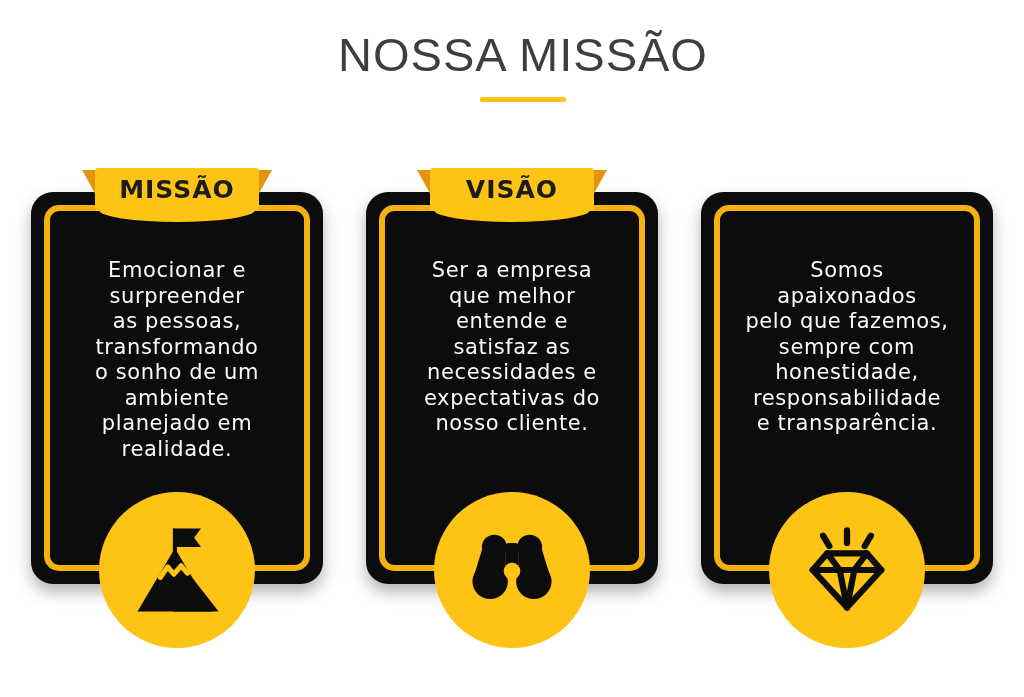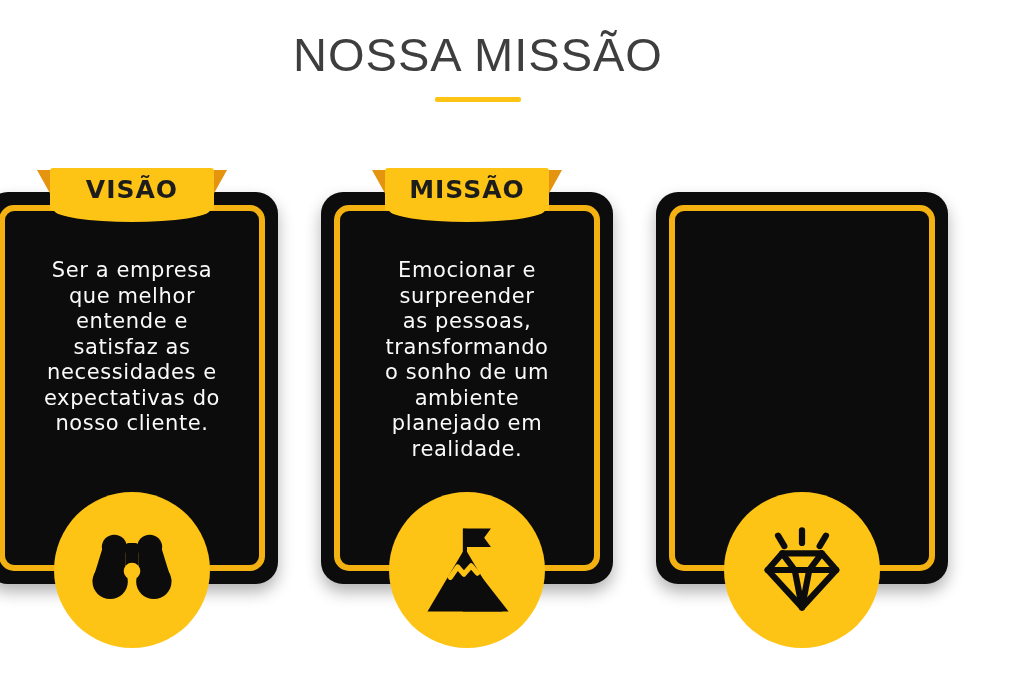--- a/index.html
+++ b/index.html
@@ -12,21 +12,21 @@
     --label-dark:#1C1C1C;
     --page-bg:#FFFFFF;
   }
   *{margin:0;padding:0;box-sizing:border-box;}
   html,body{width:1024px;height:697px;}
   body{
     background:var(--page-bg);
     font-family:"Liberation Sans", sans-serif;
     overflow:hidden;
   }
-  .page{position:relative;width:934px;height:697px;}
+  .page{position:relative;width:1024px;height:697px;}
 
   
   .title{
     position:absolute;top:27px;left:calc(50% + 11px);transform:translateX(-50%);
     font-family:"Liberation Sans", sans-serif;
     font-size:47px;font-weight:300;letter-spacing:1px;
     color:var(--title-gray);white-space:nowrap;
   }
   .divider{
     position:absolute;top:97px;left:calc(50% + 11px);transform:translateX(-50%);
@@ -107,20 +107,47 @@
   <h1 class="title">NOSSA MISSÃO</h1>
   <div class="divider"></div>
 
   <div class="cards">
 
     <section class="card">
       <div class="ribbon">
         <span class="fold fold-left"></span>
         <span class="fold fold-right"></span>
         <div class="ribbon-band">
+          <span class="ribbon-label">MISSÃO</span>
+        </div>
+      </div>
+      <div class="card-body">Emocionar e
+surpreender
+as pessoas,
+transformando
+o sonho de um
+ambiente
+planejado em
+realidade.</div>
+      <div class="badge">
+        <svg viewBox="0 0 100 100">
+          <rect x="46" y="10" width="4" height="34" fill="#0C0C0C"></rect>
+          <path d="M50 10 H73 L66.5 19 L73 28 H50 Z" fill="#0C0C0C"></path>
+          <path d="M48 29 L84 90 H12 Z" fill="#0C0C0C"></path>
+          <path d="M62 54 L90 90 H46 Z" fill="#0C0C0C"></path>
+          <polyline points="34,57 41,47 47,54 54,46 60,53" fill="none" stroke="#FDC315" stroke-width="5" stroke-linejoin="round" stroke-linecap="round"></polyline>
+        </svg>
+      </div>
+    </section>
+
+    <section class="card">
+      <div class="ribbon">
+        <span class="fold fold-left"></span>
+        <span class="fold fold-right"></span>
+        <div class="ribbon-band">
           <span class="ribbon-label">VISÃO</span>
         </div>
       </div>
       <div class="card-body">Ser a empresa
 que melhor
 entende e
 satisfaz as
 necessidades e
 expectativas do
 nosso cliente.</div>
@@ -132,47 +159,27 @@
           <polygon points="22,28 44,28 44,60 12,60" fill="#0C0C0C"></polygon>
           <polygon points="56,28 78,28 88,60 56,60" fill="#0C0C0C"></polygon>
           <circle cx="29" cy="61" r="17" fill="#0C0C0C"></circle>
           <circle cx="71" cy="61" r="17" fill="#0C0C0C"></circle>
           <circle cx="50" cy="51" r="8" fill="#FDC315"></circle>
         </svg>
       </div>
     </section>
 
     <section class="card">
-      <div class="ribbon">
-        <span class="fold fold-left"></span>
-        <span class="fold fold-right"></span>
-        <div class="ribbon-band">
-          <span class="ribbon-label">MISSÃO</span>
-        </div>
-      </div>
-      <div class="card-body">Emocionar e
-surpreender
-as pessoas,
-transformando
-o sonho de um
-ambiente
-planejado em
-realidade.</div>
-      <div class="badge">
-        <svg viewBox="0 0 100 100">
-          <rect x="46" y="10" width="4" height="34" fill="#0C0C0C"></rect>
-          <path d="M50 10 H73 L66.5 19 L73 28 H50 Z" fill="#0C0C0C"></path>
-          <path d="M48 29 L84 90 H12 Z" fill="#0C0C0C"></path>
-          <path d="M62 54 L90 90 H46 Z" fill="#0C0C0C"></path>
-          <polyline points="34,57 41,47 47,54 54,46 60,53" fill="none" stroke="#FDC315" stroke-width="5" stroke-linejoin="round" stroke-linecap="round"></polyline>
-        </svg>
-      </div>
-    </section>
-
-    <section class="card">
+      <div class="card-body">Somos
+apaixonados
+pelo que fazemos,
+sempre com
+honestidade,
+responsabilidade
+e transparência.</div>
       <div class="badge">
         <svg viewBox="0 0 100 100">
           <g fill="none" stroke="#0C0C0C" stroke-width="6" stroke-linejoin="round" stroke-linecap="round">
             <path d="M27 17 L33 27"></path>
             <path d="M50 12 L50 24"></path>
             <path d="M73 17 L67 27"></path>
             <path d="M17 50 L31 34 H69 L83 50 L50 86 Z"></path>
             <path d="M17 50 H83"></path>
             <path d="M31 34 L43 50 L50 86"></path>
             <path d="M69 34 L57 50 L50 86"></path>

